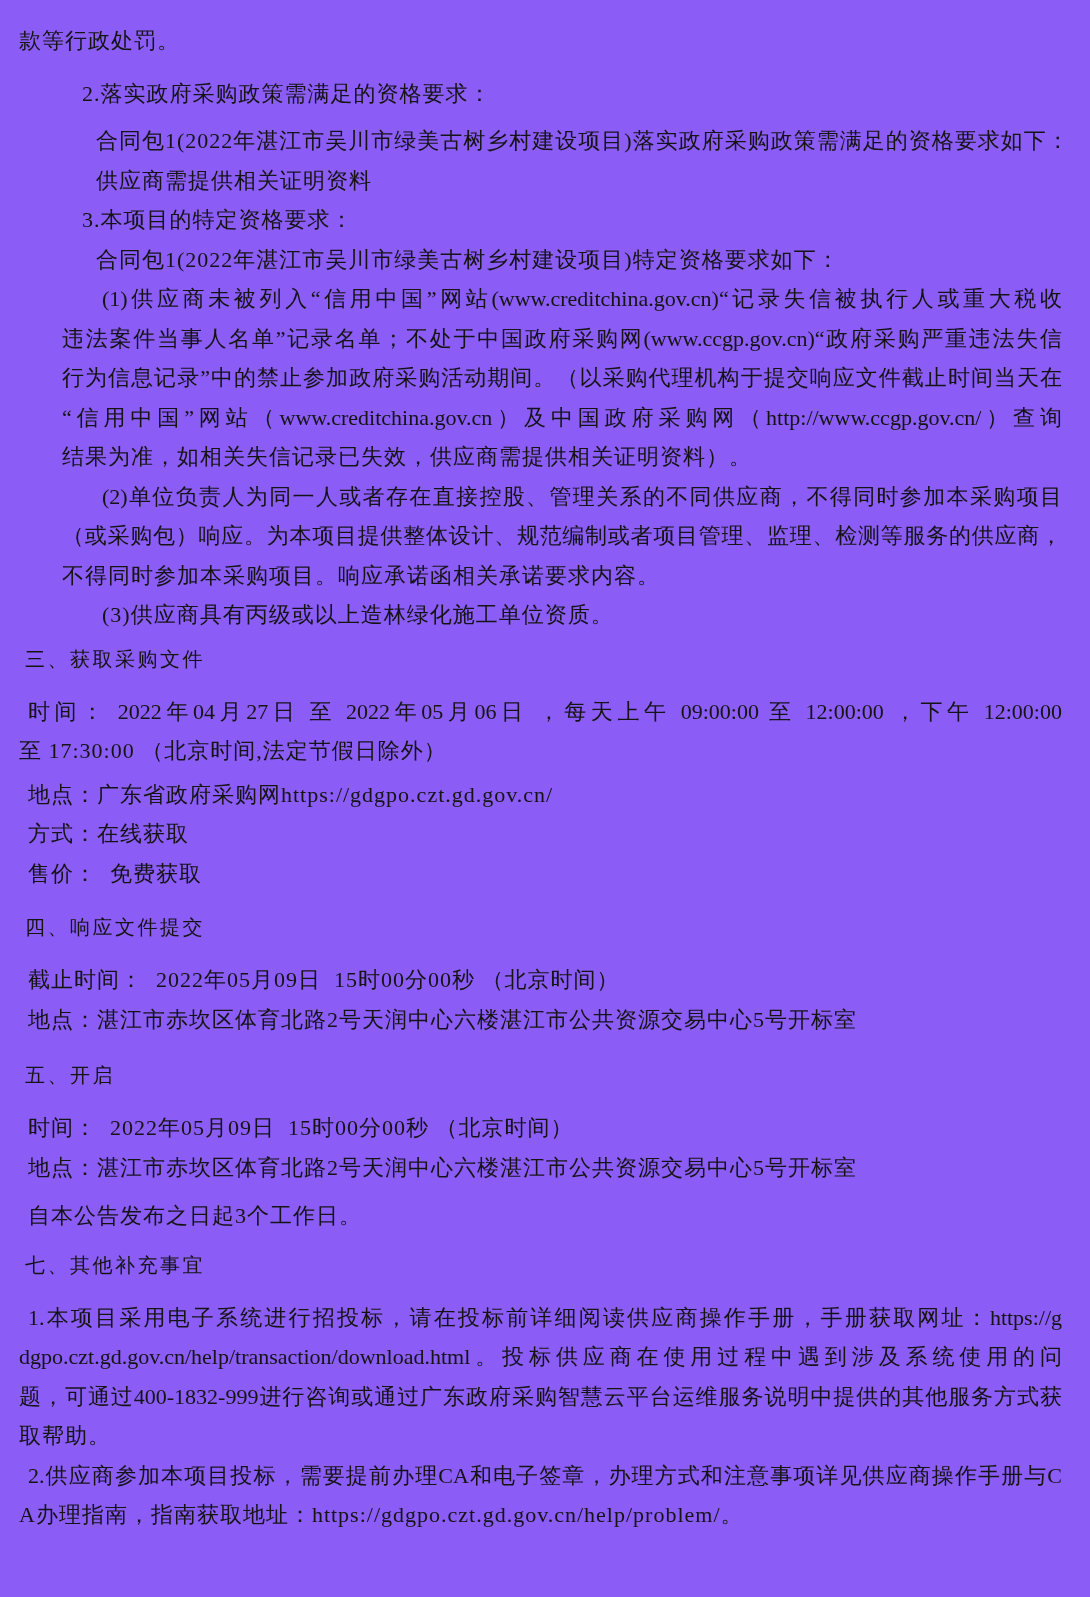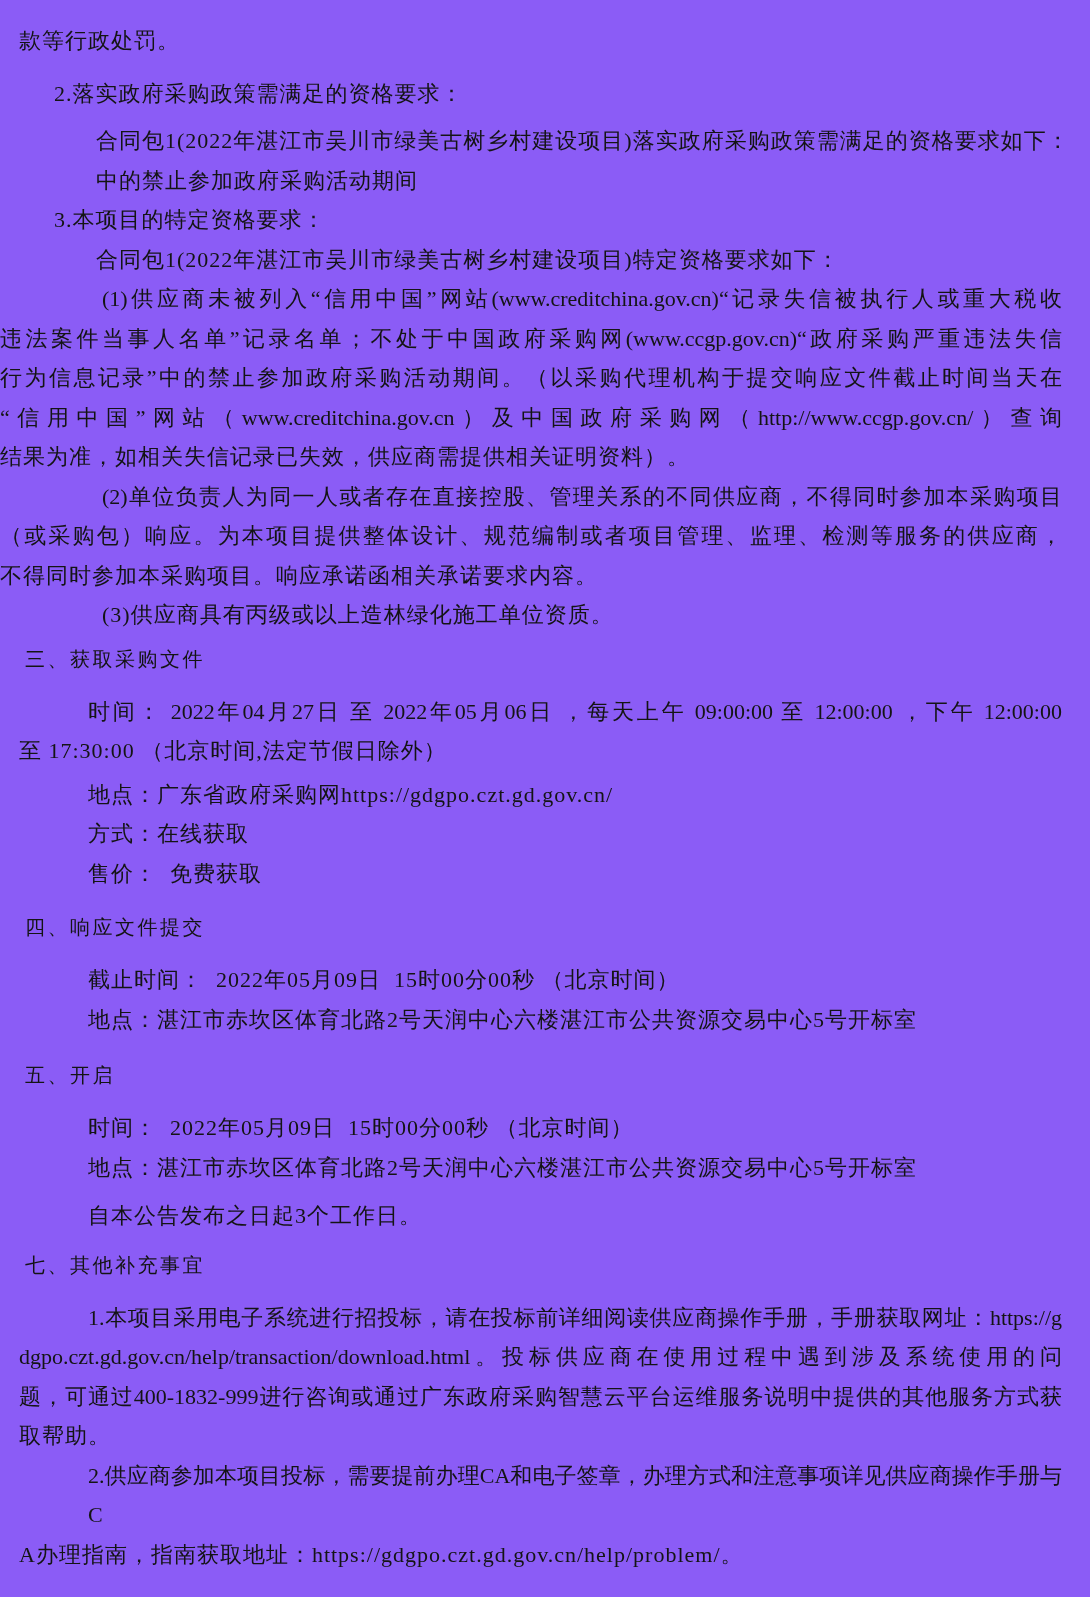--- a/index.html
+++ b/index.html
@@ -29,36 +29,36 @@
   }
   .h{
     font-size:20px;
     line-height:48px;
     letter-spacing:2.5px;
     padding-left:25px;
     white-space:pre;
   }
   
   .p-page{padding-left:19px;}  
-  .p-blk {}  
-  .p-num {padding-left:54px;}  
+  .p-blk {padding-left:62px;}  
+  .p-num {padding-left:82px;}  
   .p-pkg {padding-left:96px;}  
   .p-sub {padding-left:102px;} 
-  .p-cnt {padding-left:64px;margin-left:24px;}  
+  .p-cnt {padding-left:28px;}  
 </style>
 </head>
 <body>
 
 <div class="page">
 
   <div class="ln p-page">款等行政处罚。</div>
 
   <div class="ln p-num" style="margin-top:13px">2.落实政府采购政策需满足的资格要求：</div>
   <div class="ln p-pkg" style="margin-top:8px">合同包1(2022年湛江市吴川市绿美古树乡村建设项目)落实政府采购政策需满足的资格要求如下：</div>
-  <div class="ln p-pkg">中的禁止参加政府采购活动期间</div>
+  <div class="ln p-pkg">供应商需提供相关证明资料</div>
 
   <div class="ln p-num">3.本项目的特定资格要求：</div>
   <div class="ln p-pkg">合同包1(2022年湛江市吴川市绿美古树乡村建设项目)特定资格要求如下：</div>
 
   <div class="ln p-sub j">(1)供应商未被列入“信用中国”网站(www.creditchina.gov.cn)“记录失信被执行人或重大税收</div>
   <div class="ln p-blk j">违法案件当事人名单”记录名单；不处于中国政府采购网(www.ccgp.gov.cn)“政府采购严重违法失信</div>
   <div class="ln p-blk j">行为信息记录”中的禁止参加政府采购活动期间。（以采购代理机构于提交响应文件截止时间当天在</div>
   <div class="ln p-blk j">“信用中国”网站（www.creditchina.gov.cn）及中国政府采购网（http://www.ccgp.gov.cn/）查询</div>
   <div class="ln p-blk">结果为准，如相关失信记录已失效，供应商需提供相关证明资料）。</div>
 

